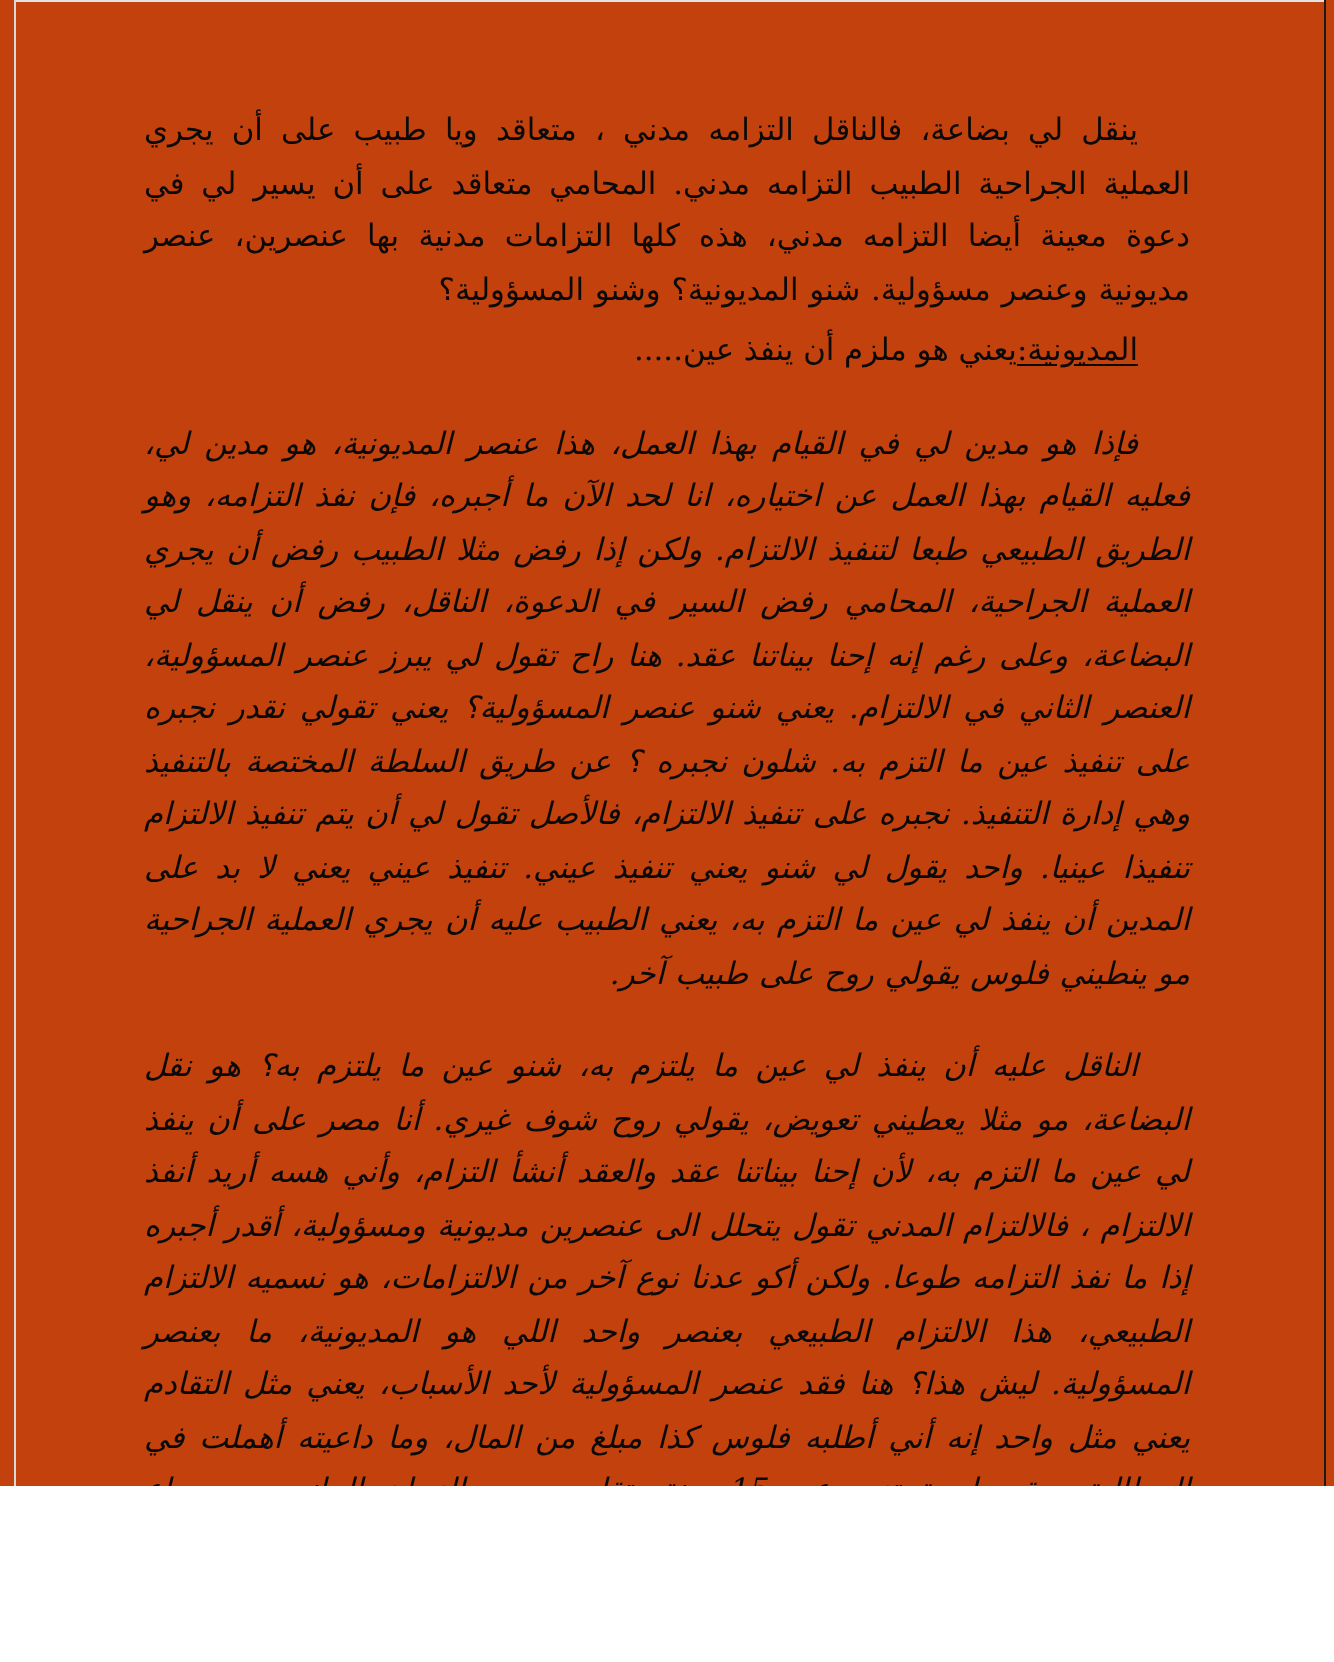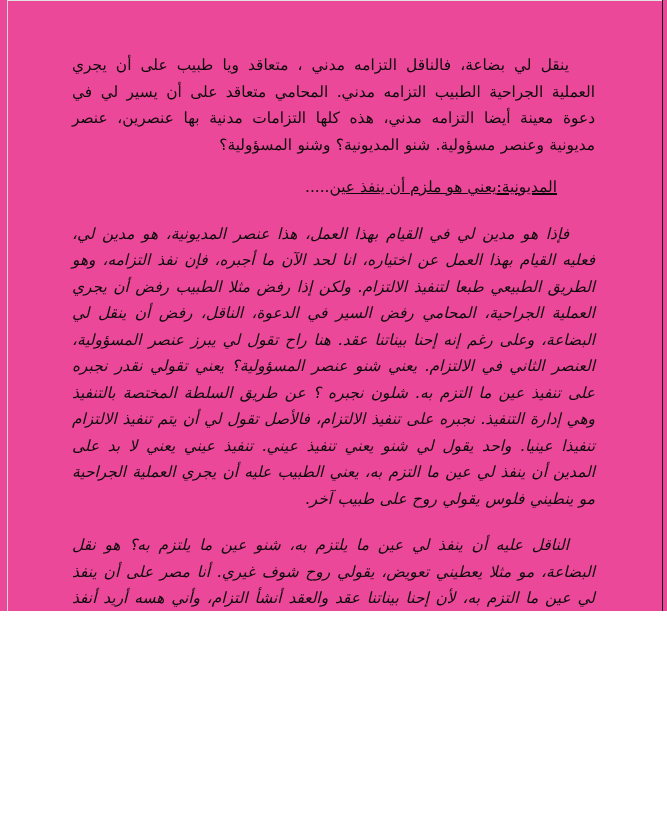--- a/index.html
+++ b/index.html
@@ -7,22 +7,22 @@
     margin: 0;
     padding: 0;
     background: #ffffff;
   }
   body {
     font-family: "DejaVu Serif", "Liberation Serif", serif;
   }
   .page {
     position: relative;
     width: 667px;
-    height: 611px;
-    background: #ec4899;
+    height: 743px;
+    background: #c2410c;
     box-sizing: border-box;
     overflow: hidden;
   }
   
   .edge-rule-left {
     position: absolute;
     top: 0;
     left: 7px;
     width: 1px;
     height: 831px;
@@ -65,28 +65,27 @@
   }
   p.para.gap {
     margin-top: 20px;
     font-style: italic;
   }
   .lead {
     text-decoration: underline;
     text-underline-offset: 2px;
   }
   .defn-line {
-    margin: 16px;
+    margin: 4px;
     padding: 0;
     font-size: 15.4px;
     line-height: 26.5px;
     color: #0a0a0a;
     text-align: right;
     padding-right: 22px;
-    text-decoration: underline;
   }
   .defn-line .tail {
     display: inline-block;
     padding-left: 82px;
   }
 </style>
 </head>
 <body>
 
 <div class="page">

